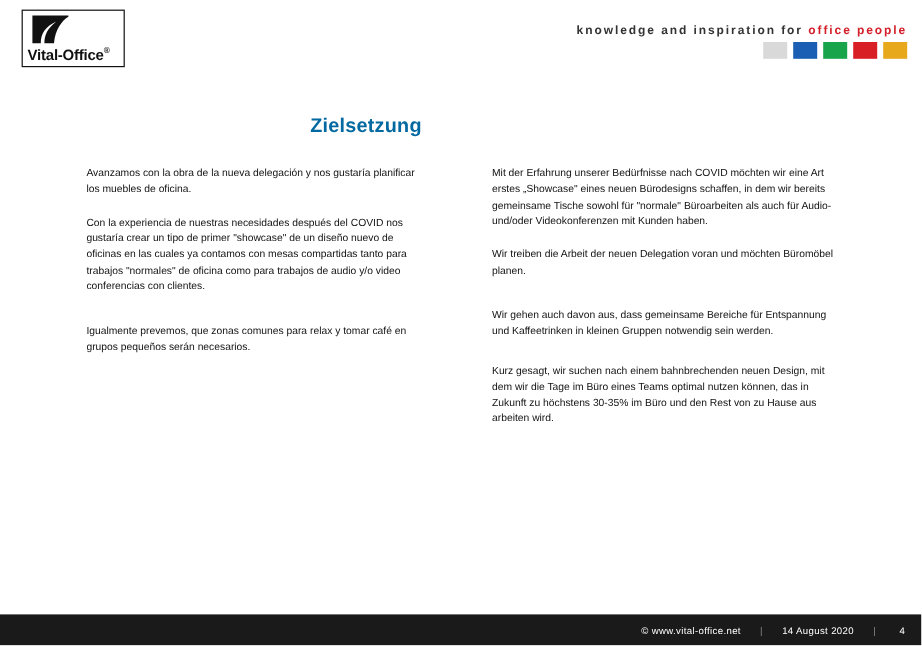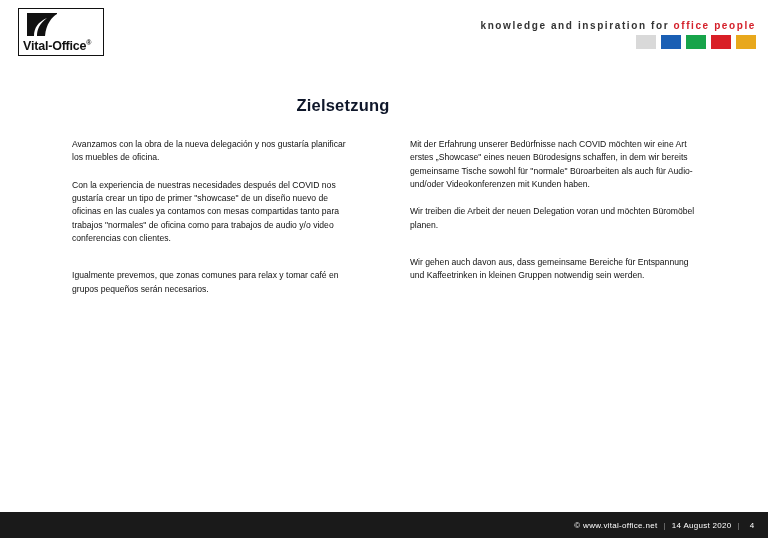--- a/index.html
+++ b/index.html
@@ -88,23 +88,22 @@
 
   
   .slide-title {
     position: absolute;
     top: 96px;
     left: 0;
     width: 610px;
     text-align: center;
     font-size: 16.5px;
     font-weight: bold;
-    color: #0f172a;
+    color: #0369a1;
     letter-spacing: 0.2px;
-    padding-left: 38px;
   }
 
   
   .columns {
     position: absolute;
     top: 138px;
     left: 72px;
     width: 624px;
     display: flex;
     gap: 52px;
@@ -134,21 +133,21 @@
     background: #1a1a1a;
     color: #ffffff;
   }
   .footer-inner {
     position: absolute;
     right: 10px;
     top: 0;
     height: 26px;
     display: flex;
     align-items: center;
-    gap: 6px;
+    gap: 16px;
     font-size: 8px;
     letter-spacing: 0.3px;
   }
   .footer-sep {
     color: #8a8a8a;
   }
   .footer-page {
     min-width: 12px;
     text-align: center;
   }
@@ -186,20 +185,21 @@
   <div class="columns">
     <div class="col">
       <p class="para">Avanzamos con la obra de la nueva delegación y nos gustaría planificar los muebles de oficina.</p>
       <p class="para">Con la experiencia de nuestras necesidades después del COVID nos gustaría crear un tipo de primer "showcase" de un diseño nuevo de oficinas en las cuales ya contamos con mesas compartidas tanto para trabajos "normales" de oficina como para trabajos de audio y/o video conferencias con clientes.</p>
       <p class="para gap-lg">Igualmente prevemos, que zonas comunes para relax y tomar café en grupos pequeños serán necesarios.</p>
     </div>
     <div class="col">
       <p class="para">Mit der Erfahrung unserer Bedürfnisse nach COVID möchten wir eine Art erstes „Showcase" eines neuen Bürodesigns schaffen, in dem wir bereits gemeinsame Tische sowohl für "normale" Büroarbeiten als auch für Audio- und/oder Videokonferenzen mit Kunden haben.</p>
       <p class="para">Wir treiben die Arbeit der neuen Delegation voran und möchten Büromöbel planen.</p>
       <p class="para gap-lg">Wir gehen auch davon aus, dass gemeinsame Bereiche für Entspannung und Kaffeetrinken in kleinen Gruppen notwendig sein werden.</p>
+      <p class="para">Kurz gesagt, wir suchen nach einem bahnbrechenden neuen Design, mit dem wir die Tage im Büro eines Teams optimal nutzen können, das in Zukunft zu höchstens 30-35% im Büro und den Rest von zu Hause aus arbeiten wird.</p>
     </div>
   </div>
 
   <div class="footer">
     <div class="footer-inner">
       <span>©  www.vital-office.net</span>
       <span class="footer-sep">|</span>
       <span>14 August 2020</span>
       <span class="footer-sep">|</span>
       <span class="footer-page">4</span>

